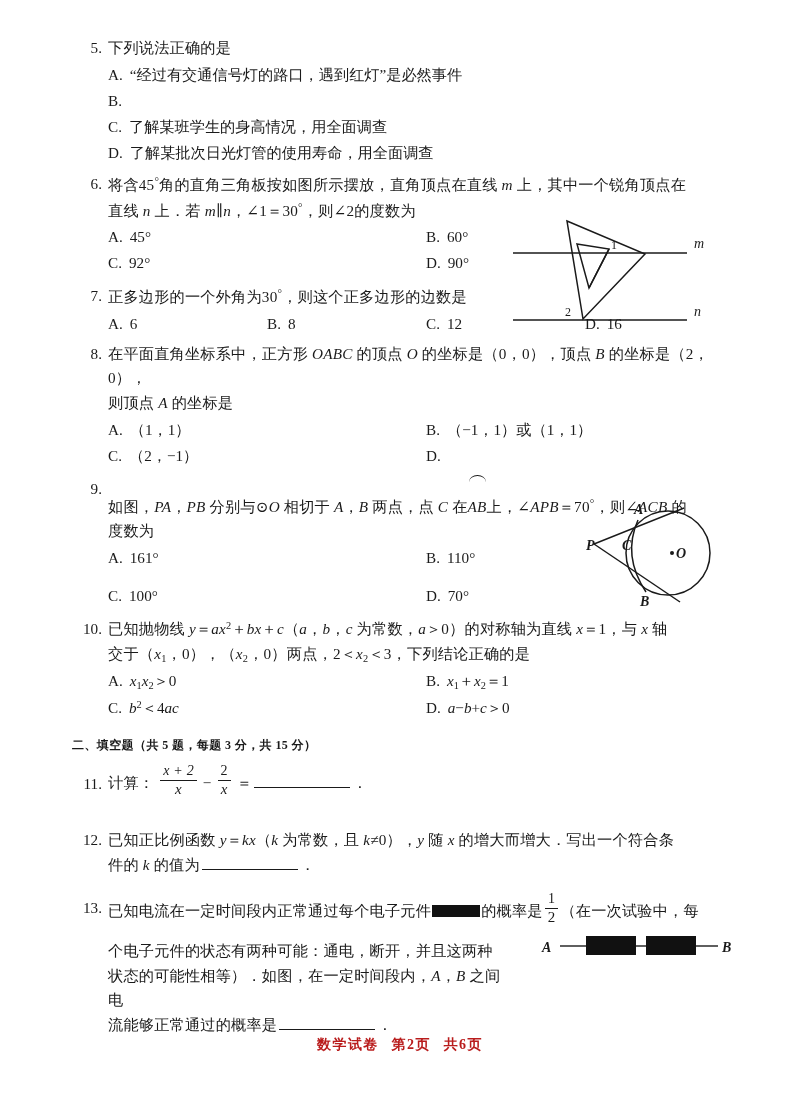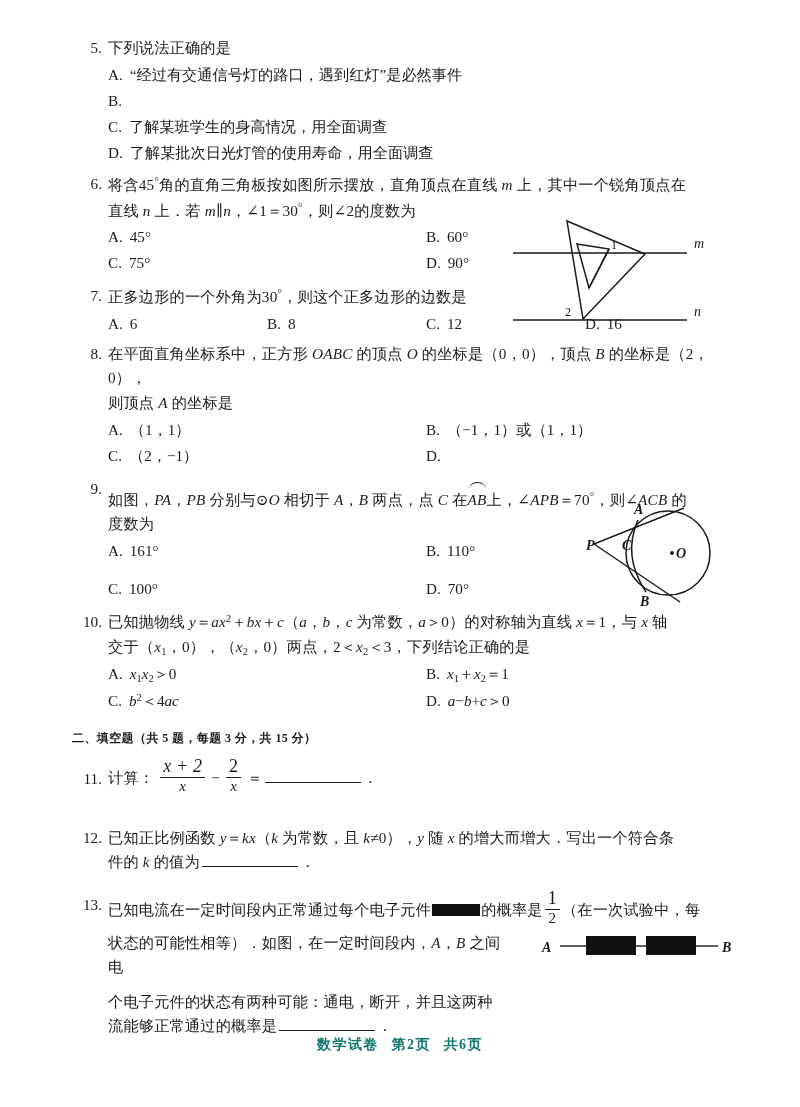--- a/index.html
+++ b/index.html
@@ -108,34 +108,33 @@
     text-align: center;
     line-height: 1.05;
     margin: 0 2px;
     position: relative;
     top: -0.25em;
   }
   .frac .num {
     display: block;
     padding: 0 3px 1px 3px;
     border-bottom: 1.3px solid #1a1a1a;
-    font-size: 18px;
+    font-size: 14px;
   }
   .frac .den {
     display: block;
     padding: 1px 3px 0 3px;
     font-size: 15px;
   }
 
   
   .arc {
     display: inline-block;
     position: relative;
-    padding-top: 4px;
-    margin-top: 7px;
+    padding-top: 18px;
   }
   .arc::before {
     content: "";
     position: absolute;
     left: 1px; right: 1px;
     top: -2px;
     height: 6px;
     border-top: 1.2px solid #1a1a1a;
     border-radius: 50% 50% 0 0 / 100% 100% 0 0;
   }
@@ -179,21 +178,21 @@
   
   .footer {
     position: absolute;
     left: 0;
     top: 1036px;
     width: 800px;
     text-align: center;
     font-size: 14px;
     font-weight: bold;
     letter-spacing: 1.4px;
-    color: #0f766e;
+    color: #b91c1c;
   }
   .footer span { margin: 0 4px; }
 </style>
 </head>
 <body>
 
 <div class="page">
   <div class="content">
 
     <div class="q">
@@ -243,21 +242,21 @@
             <span class="opt-val">45°</span>
           </div>
           <div class="opt">
             <span class="opt-letter">B.</span>
             <span class="opt-val">60°</span>
           </div>
         </div>
         <div class="opt-row opt-2col">
           <div class="opt">
             <span class="opt-letter">C.</span>
-            <span class="opt-val">75°</span>
+            <span class="opt-val">92°</span>
           </div>
           <div class="opt">
             <span class="opt-letter">D.</span>
             <span class="opt-val">90°</span>
           </div>
         </div>
       </div>
     </div>
 
     <div class="q" style="margin-top:8px;">
@@ -403,22 +402,22 @@
         <span class="q-body q-text">已知正比例函数 <span class="mi">y</span>＝<span class="mi">kx</span>（<span class="mi">k</span> 为常数，且 <span class="mi">k</span>≠0），<span class="mi">y</span> 随 <span class="mi">x</span> 的增大而增大．写出一个符合条</span>
       </div>
       <div class="q-text indent">件的 <span class="mi">k</span> 的值为<span class="blank"></span><span>．</span></div>
     </div>
 
     <div class="q" style="margin-top:18px;">
       <div class="q-line">
         <span class="q-num">13.</span>
         <span class="q-body q-text"><span>已知电流在一定时间段内正常通过每个电子元件</span><span class="redact"></span><span>的概率是</span><span class="frac"><span class="num mn">1</span><span class="den mn">2</span></span><span>（在一次试验中，每</span></span>
       </div>
+      <div class="q-text indent" style="max-width:400px; margin-top:10px;">个电子元件的状态有两种可能：通电，断开，并且这两种</div>
       <div class="q-text indent" style="max-width:400px;">状态的可能性相等）．如图，在一定时间段内，<span class="mb">A</span>，<span class="mb">B</span> 之间电</div>
-      <div class="q-text indent" style="max-width:400px; margin-top:10px;">个电子元件的状态有两种可能：通电，断开，并且这两种</div>
       <div class="q-text indent"><span>流能够正常通过的概率是</span><span class="blank"></span><span>．</span></div>
     </div>
 
   </div>
 
   <div class="fig" id="fig-q6">
     <svg width="225" height="112" viewBox="0 0 225 112" xmlns="http://www.w3.org/2000/svg">
       <g stroke="#1a1a1a" fill="none" stroke-width="1.5">
 
         <line x1="8" y1="35" x2="182" y2="35"></line>

